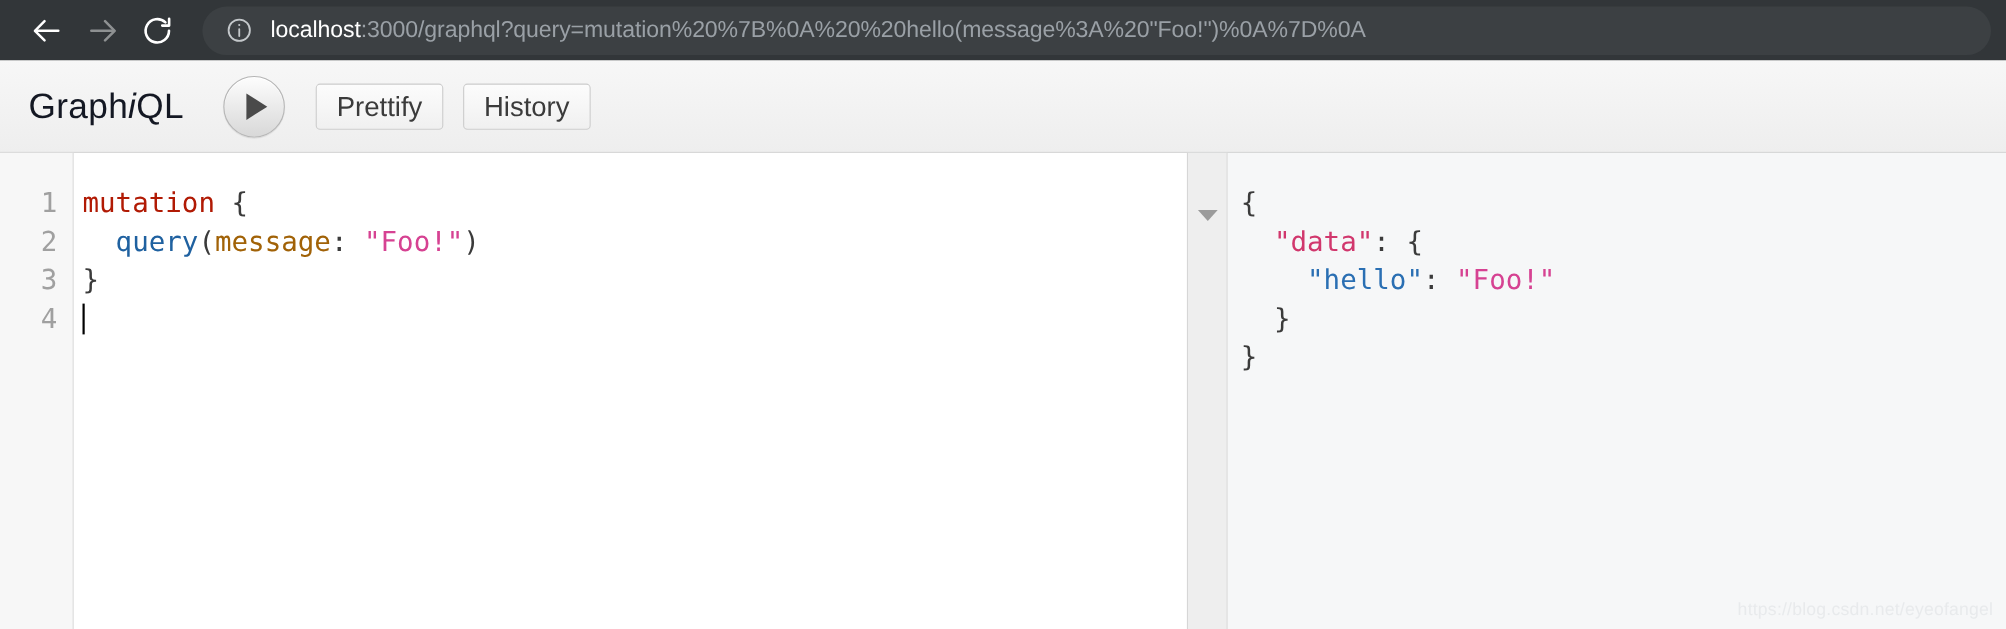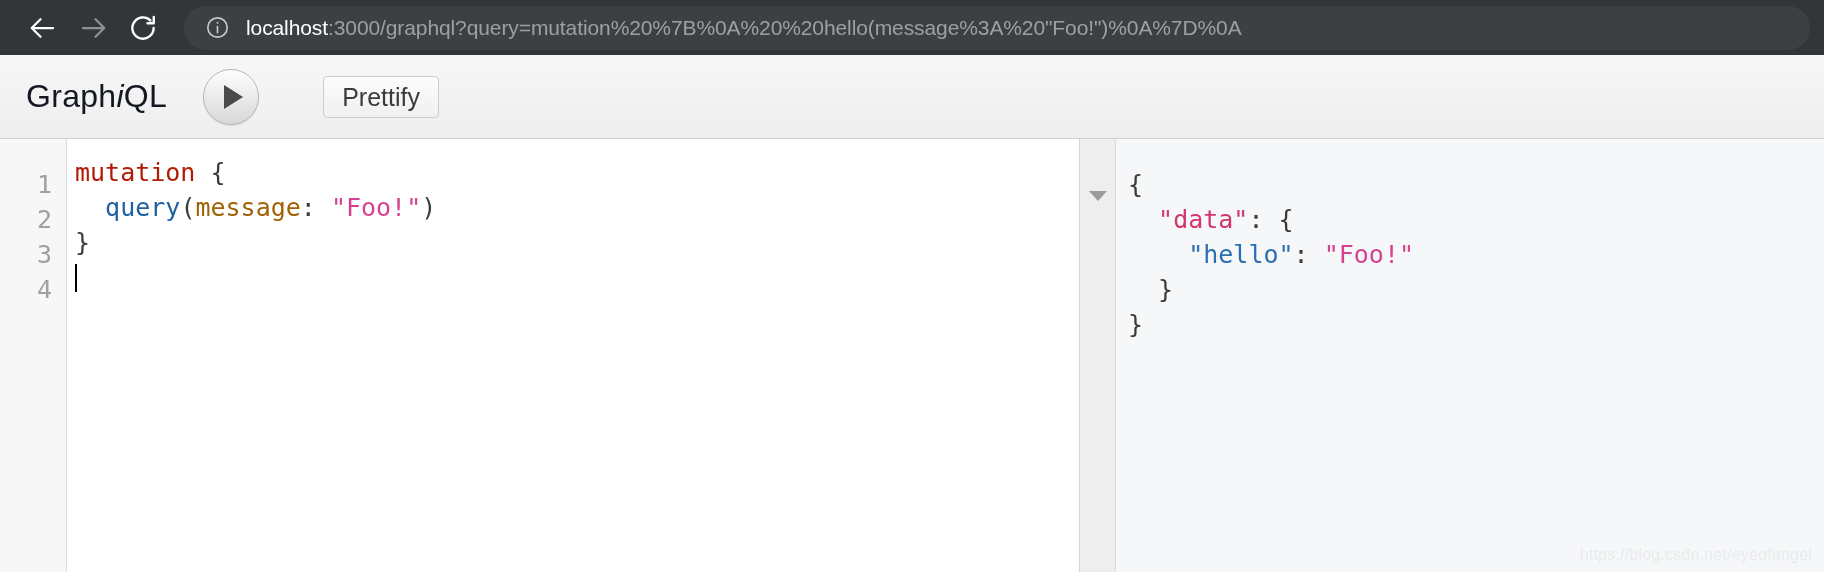--- a/index.html
+++ b/index.html
@@ -113,21 +113,20 @@
     border: 1px solid #cdcdcd;
     border-radius: 4px;
     background: linear-gradient(#fcfcfc, #f0f0f0);
     color: #3b3b3b;
     font-family: "Liberation Sans", sans-serif;
     font-size: 25px;
     line-height: 40px;
     margin-right: 18px;
     white-space: nowrap;
     flex: 0 0 auto;
-    margin-left: 36px;
   }
 
   
   .panes {
     position: absolute;
     left: 0; top: 139px;
     width: 1824px;
     height: 433px;
     display: flex;
   }
@@ -151,21 +150,21 @@
   .ln {
     font-family: "DejaVu Sans Mono", monospace;
     font-size: 25px;
     line-height: 35px;
     color: #a0a0a0;
     text-align: right;
     padding-right: 14px;
   }
   .code-area {
     flex: 1 1 auto;
-    padding-top: 16px;
+    padding-top: 28px;
     padding-left: 8px;
     position: relative;
   }
   .code-line {
     font-family: "DejaVu Sans Mono", monospace;
     font-size: 25px;
     line-height: 35px;
     white-space: pre;
     color: #333333;
   }
@@ -281,20 +280,21 @@
   </div>
 
   <div class="graphiql-toolbar">
     <div class="gql-logo"><span>Graph</span><span class="it">i</span><span>QL</span></div>
 
     <div class="execute-button">
       <div class="play-triangle"></div>
     </div>
 
     <div class="tb-button">Prettify</div>
+    <div class="tb-button">History</div>
   </div>
 
   <div class="panes">
 
     <div class="query-pane">
       <div class="query-gutter">
         <div class="ln">1</div>
         <div class="ln">2</div>
         <div class="ln">3</div>
         <div class="ln">4</div>

